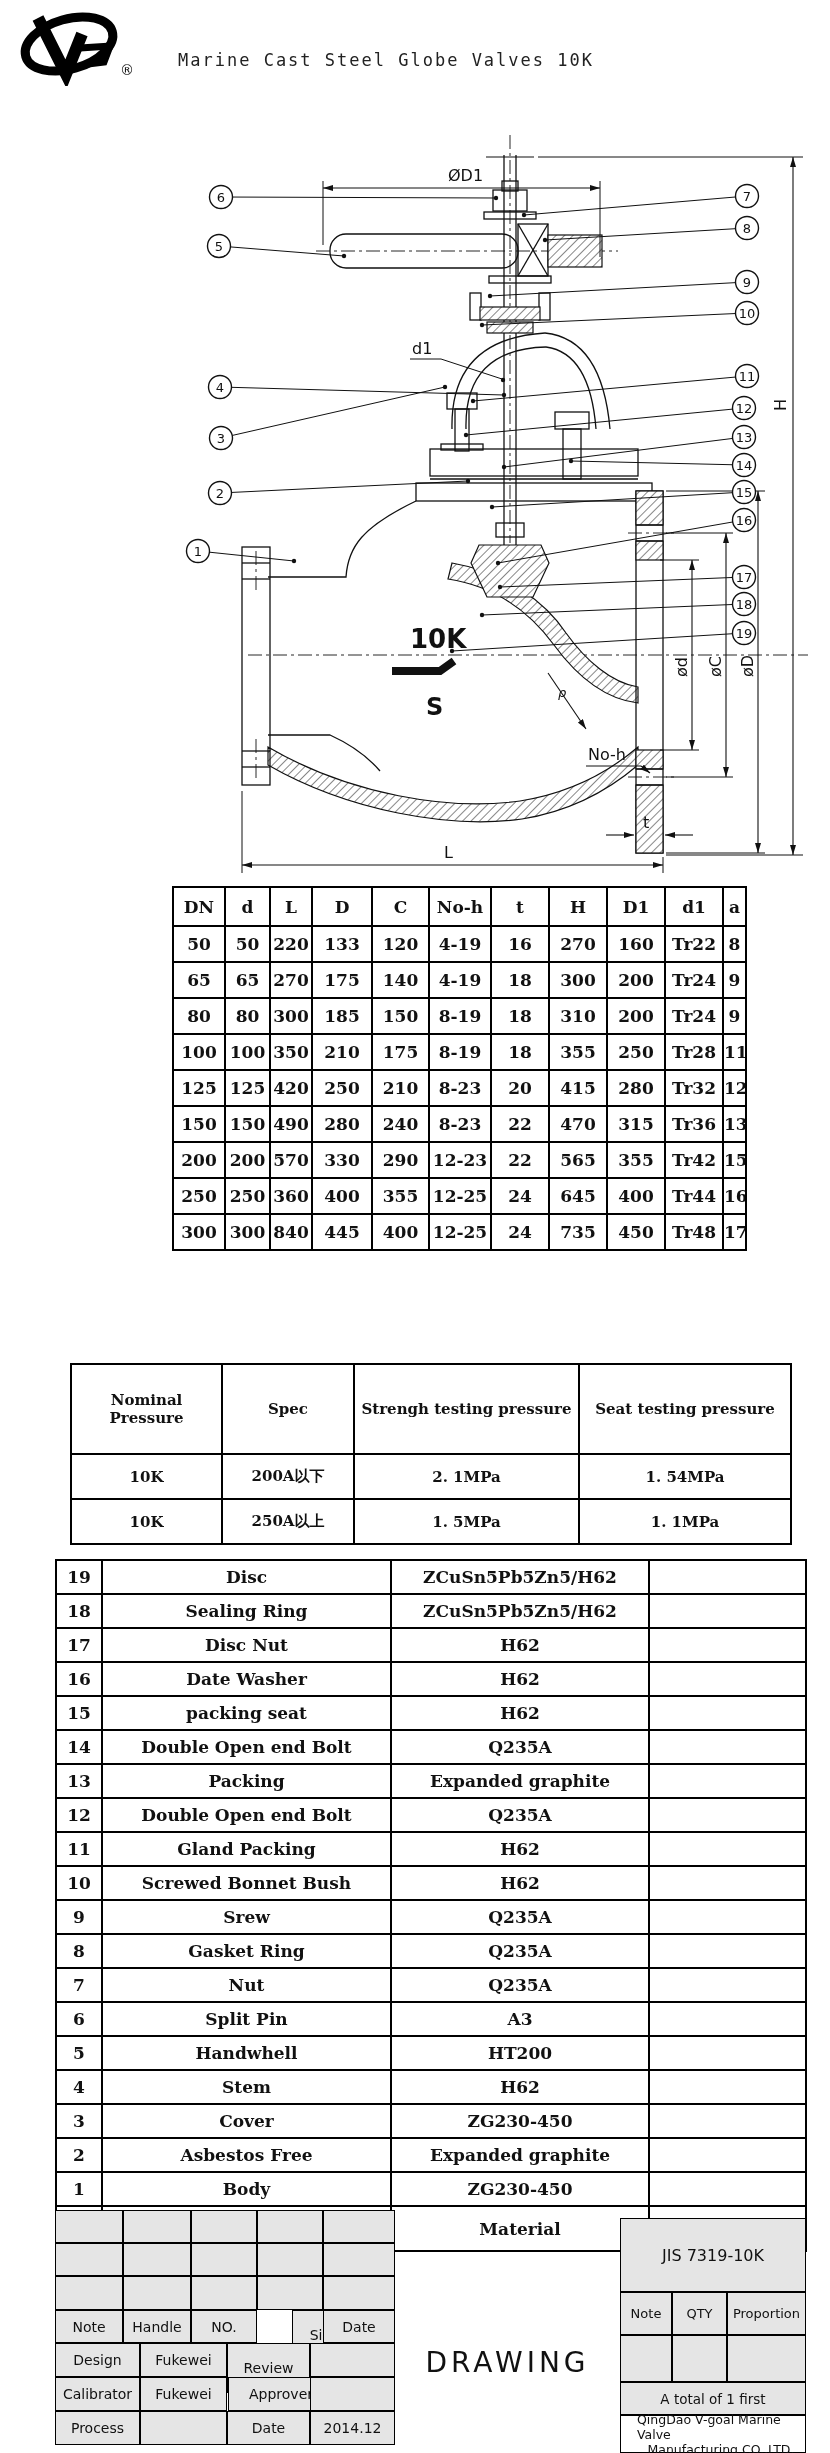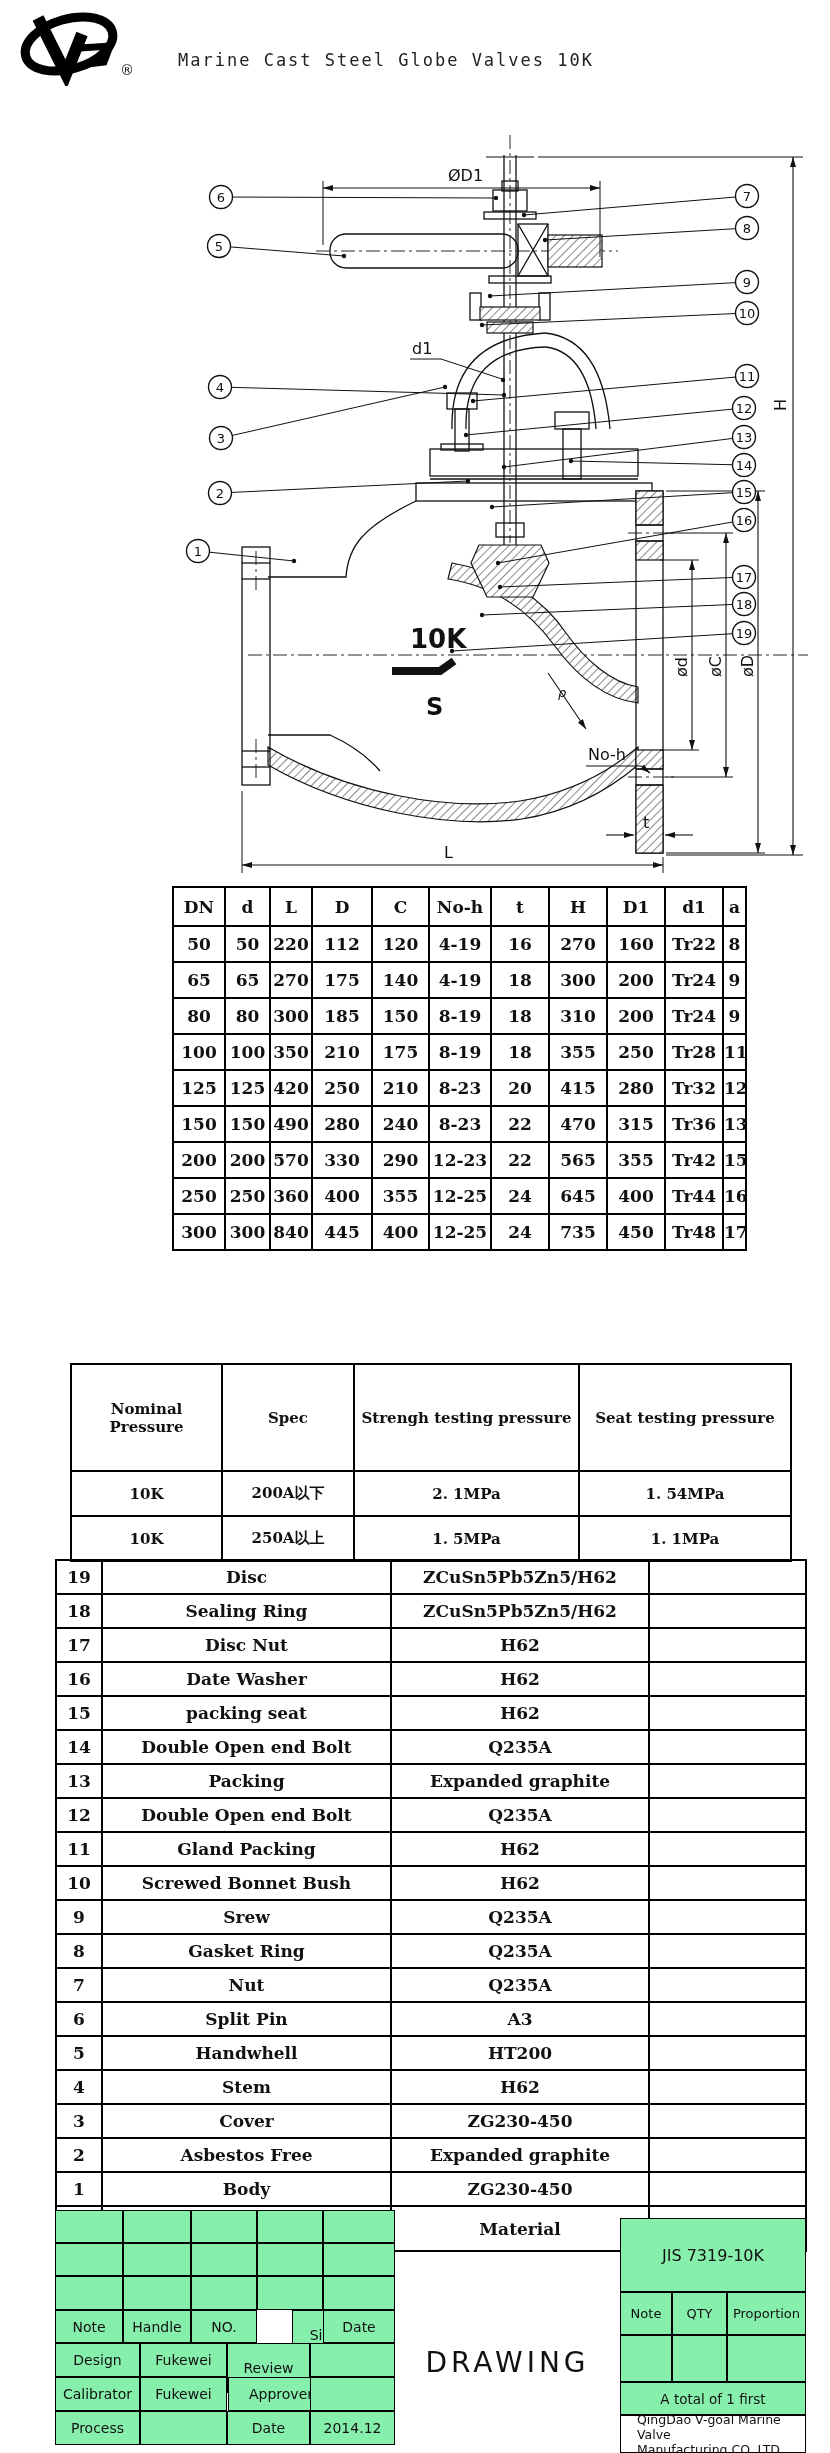--- a/index.html
+++ b/index.html
@@ -14,35 +14,35 @@
   .dims{position:absolute;left:172px;top:886px;width:573px;}
   .dims th,.dims td{border:2px solid #000;font:bold 17px "DejaVu Serif",serif;
         text-align:center;padding:0;overflow:hidden;}
   .dims thead tr{height:39px;}
   .dims tbody tr{height:36px;}
   .spec-title{position:absolute;left:45px;top:1292px;width:785px;text-align:center;
         font:bold 21px "DejaVu Serif",serif;letter-spacing:2px;}
   .spec{position:absolute;left:70px;top:1363px;width:720px;}
   .spec th,.spec td{border:2px solid #000;font:bold 15px "DejaVu Serif",serif;
         text-align:center;padding:0;}
-  .spec thead tr{height:107px;margin-top:15px;}
+  .spec thead tr{height:90px;margin-top:15px;}
   .spec tbody tr{height:45px;}
   .parts{position:absolute;left:55px;top:1559px;width:750px;}
   .parts td{border:2px solid #000;font:bold 17px "DejaVu Serif",serif;
         text-align:center;padding:0;height:32px;overflow:hidden;}
   .parts tr.footer-row td{height:43px;}
   
   .tbcell{position:absolute;border:1.5px solid #000;box-sizing:border-box;
           display:flex;align-items:center;justify-content:center;
-          font:14px "DejaVu Sans",sans-serif;color:#111;background:#86efac;}
+          font:14px "DejaVu Sans",sans-serif;color:#111;background:#e5e5e5;}
   .drawing-word{position:absolute;left:400px;top:2346px;width:215px;text-align:center;
           font:28px "DejaVu Sans",sans-serif;letter-spacing:4px;color:#111;}
   .company-cell{position:absolute;left:620px;top:2415px;width:186px;height:38px;
           border:1.5px solid #000;box-sizing:border-box;display:flex;flex-direction:column;
-          justify-content:center;font:12.5px "DejaVu Sans",sans-serif;padding-left:16px;}
+          align-items:center;justify-content:center;font:12.5px "DejaVu Sans",sans-serif;padding-left:16px;}
   
   svg text{font-family:"DejaVu Sans",sans-serif;fill:#111;}
   .ln{stroke:#111;stroke-width:1.3;fill:none;}
   .thin{stroke:#111;stroke-width:1;fill:none;}
   .cl{stroke:#111;stroke-width:0.9;fill:none;stroke-dasharray:14 4 3 4;}
   .dim{stroke:#111;stroke-width:1.1;fill:none;}
   .lbl{font-size:16px;}
   .hatched{fill:url(#h);stroke:#111;stroke-width:1.2;}
 </style>
 </head>
@@ -299,21 +299,21 @@
           <td>D1</td>
           <td>d1</td>
           <td>a</td>
         </tr>
       </thead>
     <tbody>
         <tr>
           <td>50</td>
           <td>50</td>
           <td>220</td>
-          <td>112</td>
+          <td>133</td>
           <td>120</td>
           <td>4-19</td>
           <td>16</td>
           <td>270</td>
           <td>160</td>
           <td>Tr22</td>
           <td>8</td>
         </tr>
         <tr>
           <td>65</td>

